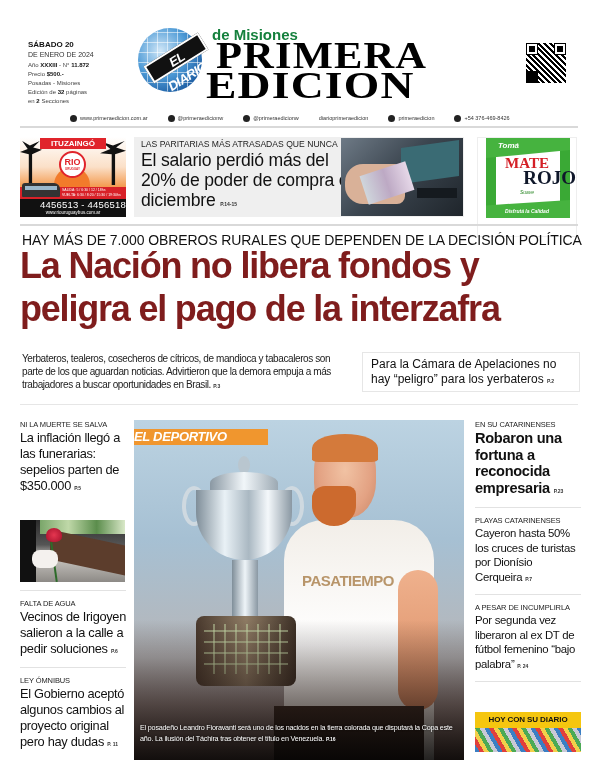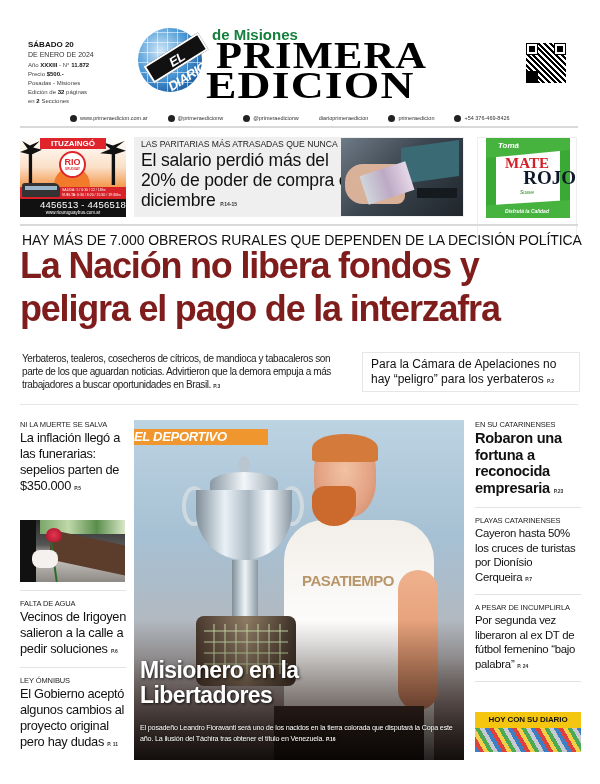--- a/index.html
+++ b/index.html
@@ -297,21 +297,20 @@
   <div class="player-beard"></div>
   <div class="handle l"></div>
   <div class="handle r"></div>
   <div class="trophy-knob"></div>
   <div class="trophy-lid"></div>
   <div class="trophy-cup"></div>
   <div class="trophy-stem"></div>
   <div class="trophy-base"></div>
   <div class="shade"></div>
   <div class="deportivo">EL DEPORTIVO</div>
-  <h2 class="title">Misionero en la Libertadores</h2>
   <p class="caption"><span>El posadeño Leandro Fioravanti será uno de los nacidos en la tierra colorada que disputará la Copa este año. La ilusión del Táchira tras obtener el título en Venezuela.</span> <span class="page-ref">P.16</span></p>
 </article>
 
 <aside class="right-col">
   <article style="padding:0 0 8px;">
     <div class="kicker-sm">EN SU CATARINENSES</div>
     <div class="hl-right-bold"><span>Robaron una fortuna a reconocida empresaria</span> <span class="page-ref">P.23</span></div>
   </article>
   <div class="hr-thin"></div>
   <article style="padding:8px 0 8px;">

